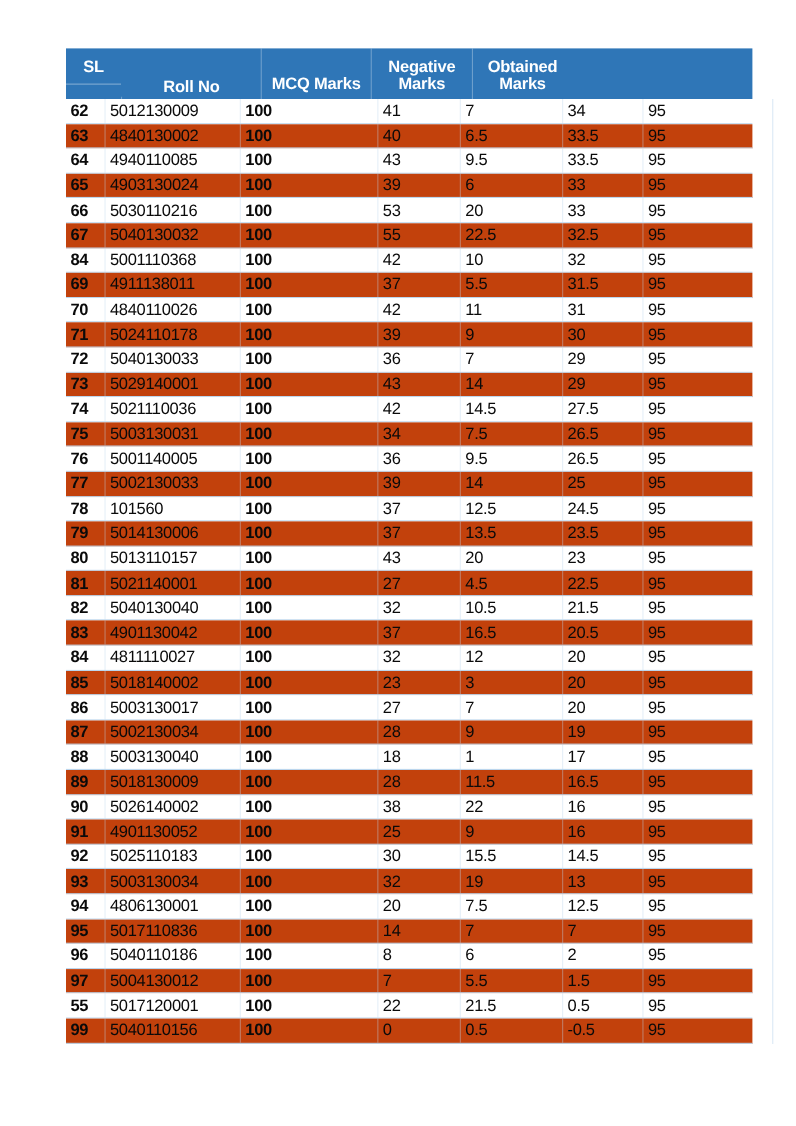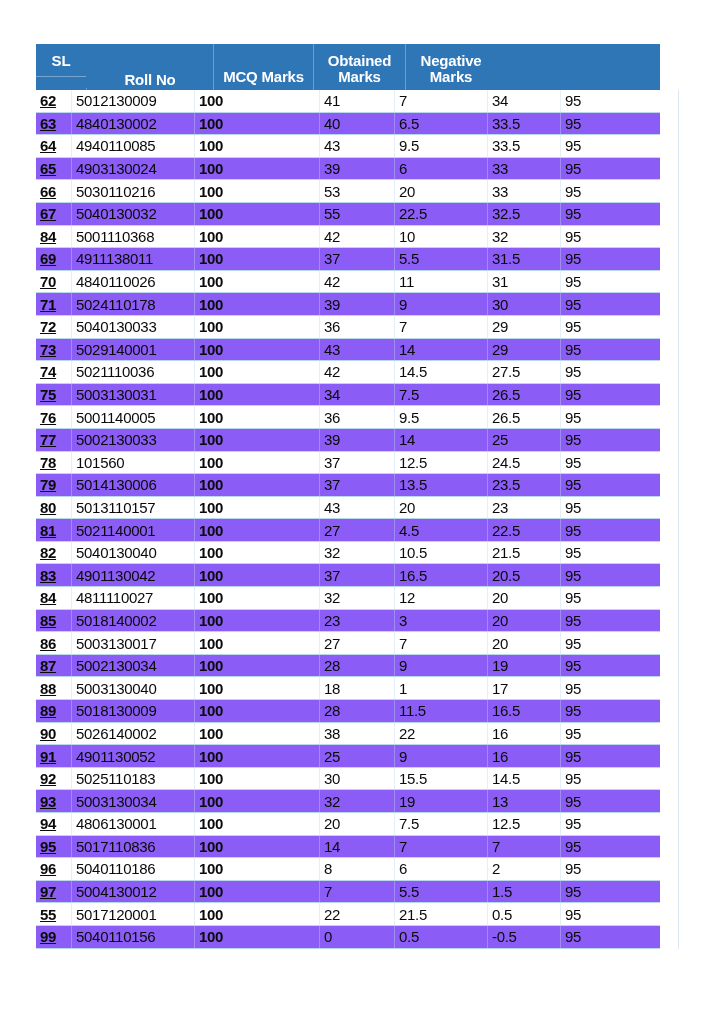--- a/index.html
+++ b/index.html
@@ -5,21 +5,21 @@
   html,body{margin:0;padding:0;}
   .page{
     position:relative;
     width:724px;height:1024px;
     background:#ffffff;
     font-family:"Liberation Sans", sans-serif;
     overflow:hidden;
   }
   .score-table{
     position:absolute;
-    left:36px;top:44px;
+    left:60px;top:44px;
     width:624px;
   }
   
   .thead{
     display:flex;
     height:46px;
     background:#2F76B7;
     color:#fff;
     font-weight:bold;
     font-size:15px;
@@ -61,33 +61,33 @@
     letter-spacing:-0.3px;
     color:#0a0a0a;
   }
   .row{
     display:flex;
     height:22.6px;
     box-sizing:border-box;
     border-bottom:1px solid #BCD6ED;
     background:#ffffff;
   }
-  .row.alt{background:#8b5cf6;}
+  .row.alt{background:#c2410c;}
   .cell{
     box-sizing:border-box;
     padding-left:4px;
     display:flex;
     align-items:center;
     overflow:hidden;
     white-space:nowrap;
     border-right:1px solid rgba(189,215,238,0.40);
   }
   .cell:last-child{border-right:none;}
   
-  .cell:nth-child(1){width:36px;font-weight:bold;text-decoration:underline;}
+  .cell:nth-child(1){width:36px;font-weight:bold;}
   .cell:nth-child(2){width:123px;}
   .cell:nth-child(3){width:125px;font-weight:bold;}
   .cell:nth-child(4){width:75px;}
   .cell:nth-child(5){width:93px;}
   .cell:nth-child(6){width:73px;}
   .cell:nth-child(7){width:99px;}
   
   .ghost-colline{
     position:absolute;
     left:642px;         
@@ -101,22 +101,22 @@
 <body>
 
 <div class="page">
 
   <div class="score-table">
 
     <div class="thead">
       <div class="th th-sl">SL</div>
       <div class="th">Roll No</div>
       <div class="th">MCQ Marks</div>
+      <div class="th">Negative Marks</div>
       <div class="th">Obtained Marks</div>
-      <div class="th">Negative Marks</div>
     </div>
 
     <div class="tbody" id="tbody">
   <div class="row">
     <div class="cell">62</div>
     <div class="cell">5012130009</div>
     <div class="cell">100</div>
     <div class="cell">41</div>
     <div class="cell">7</div>
     <div class="cell">34</div>

